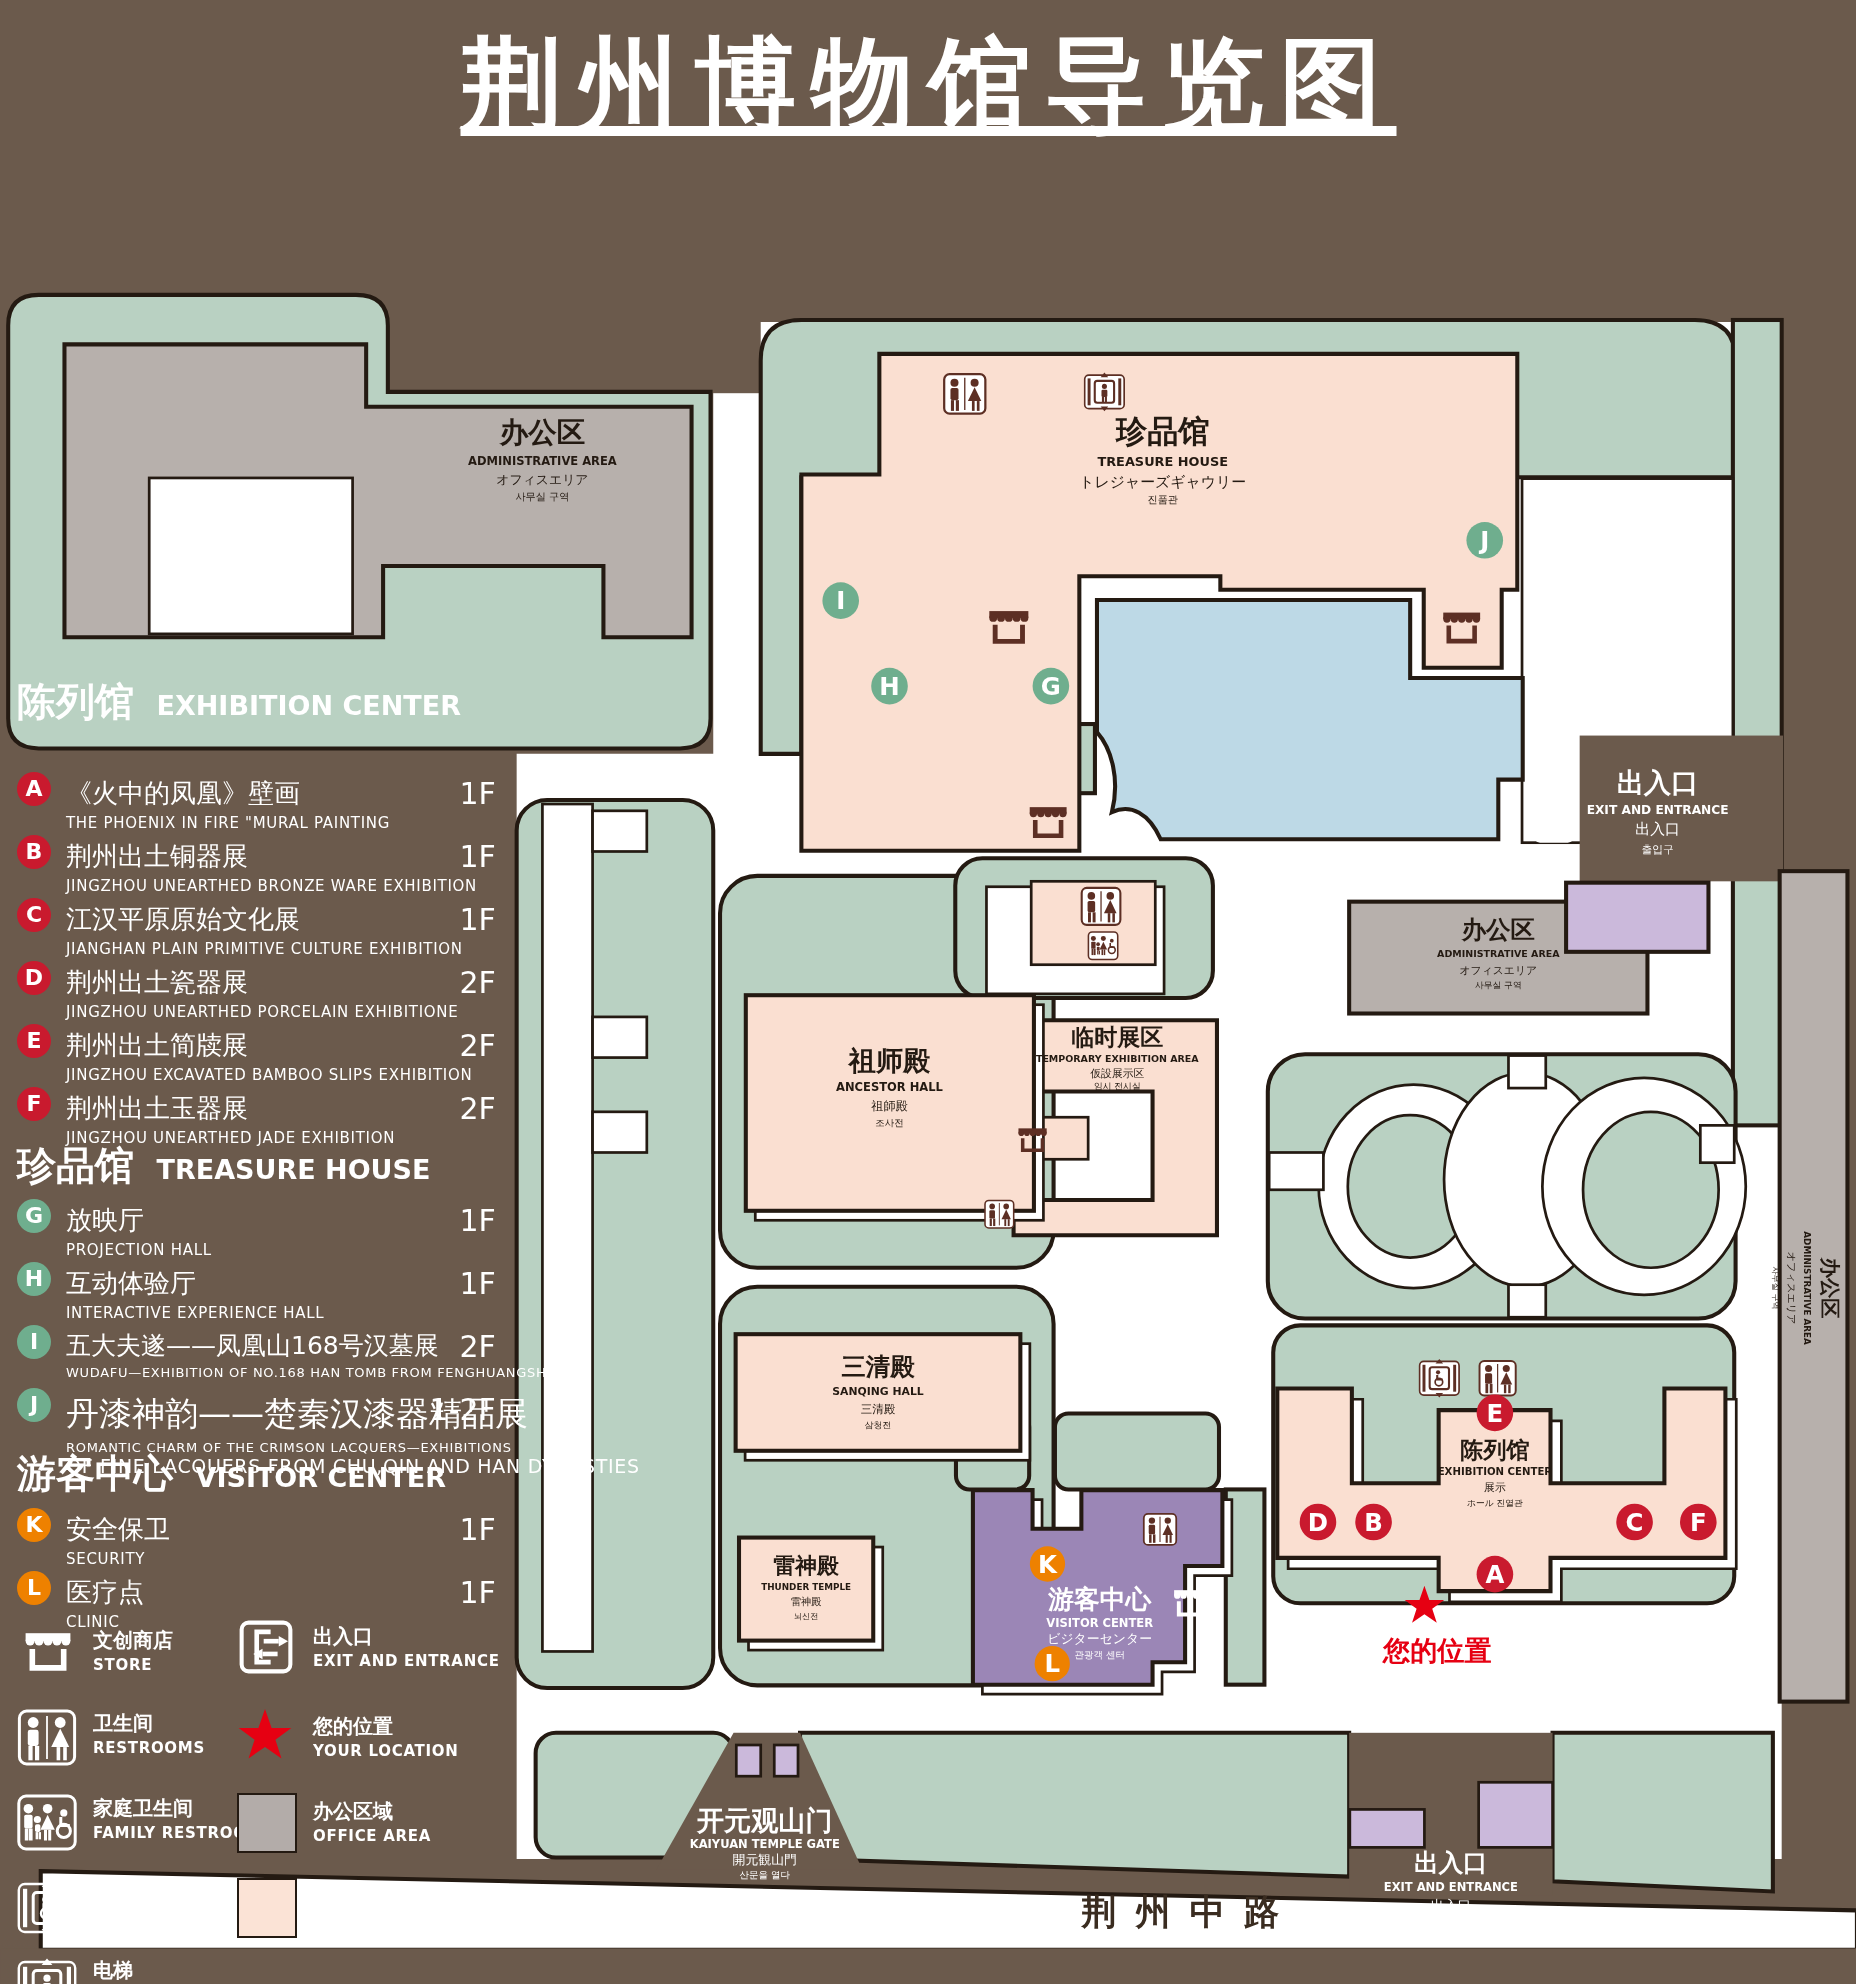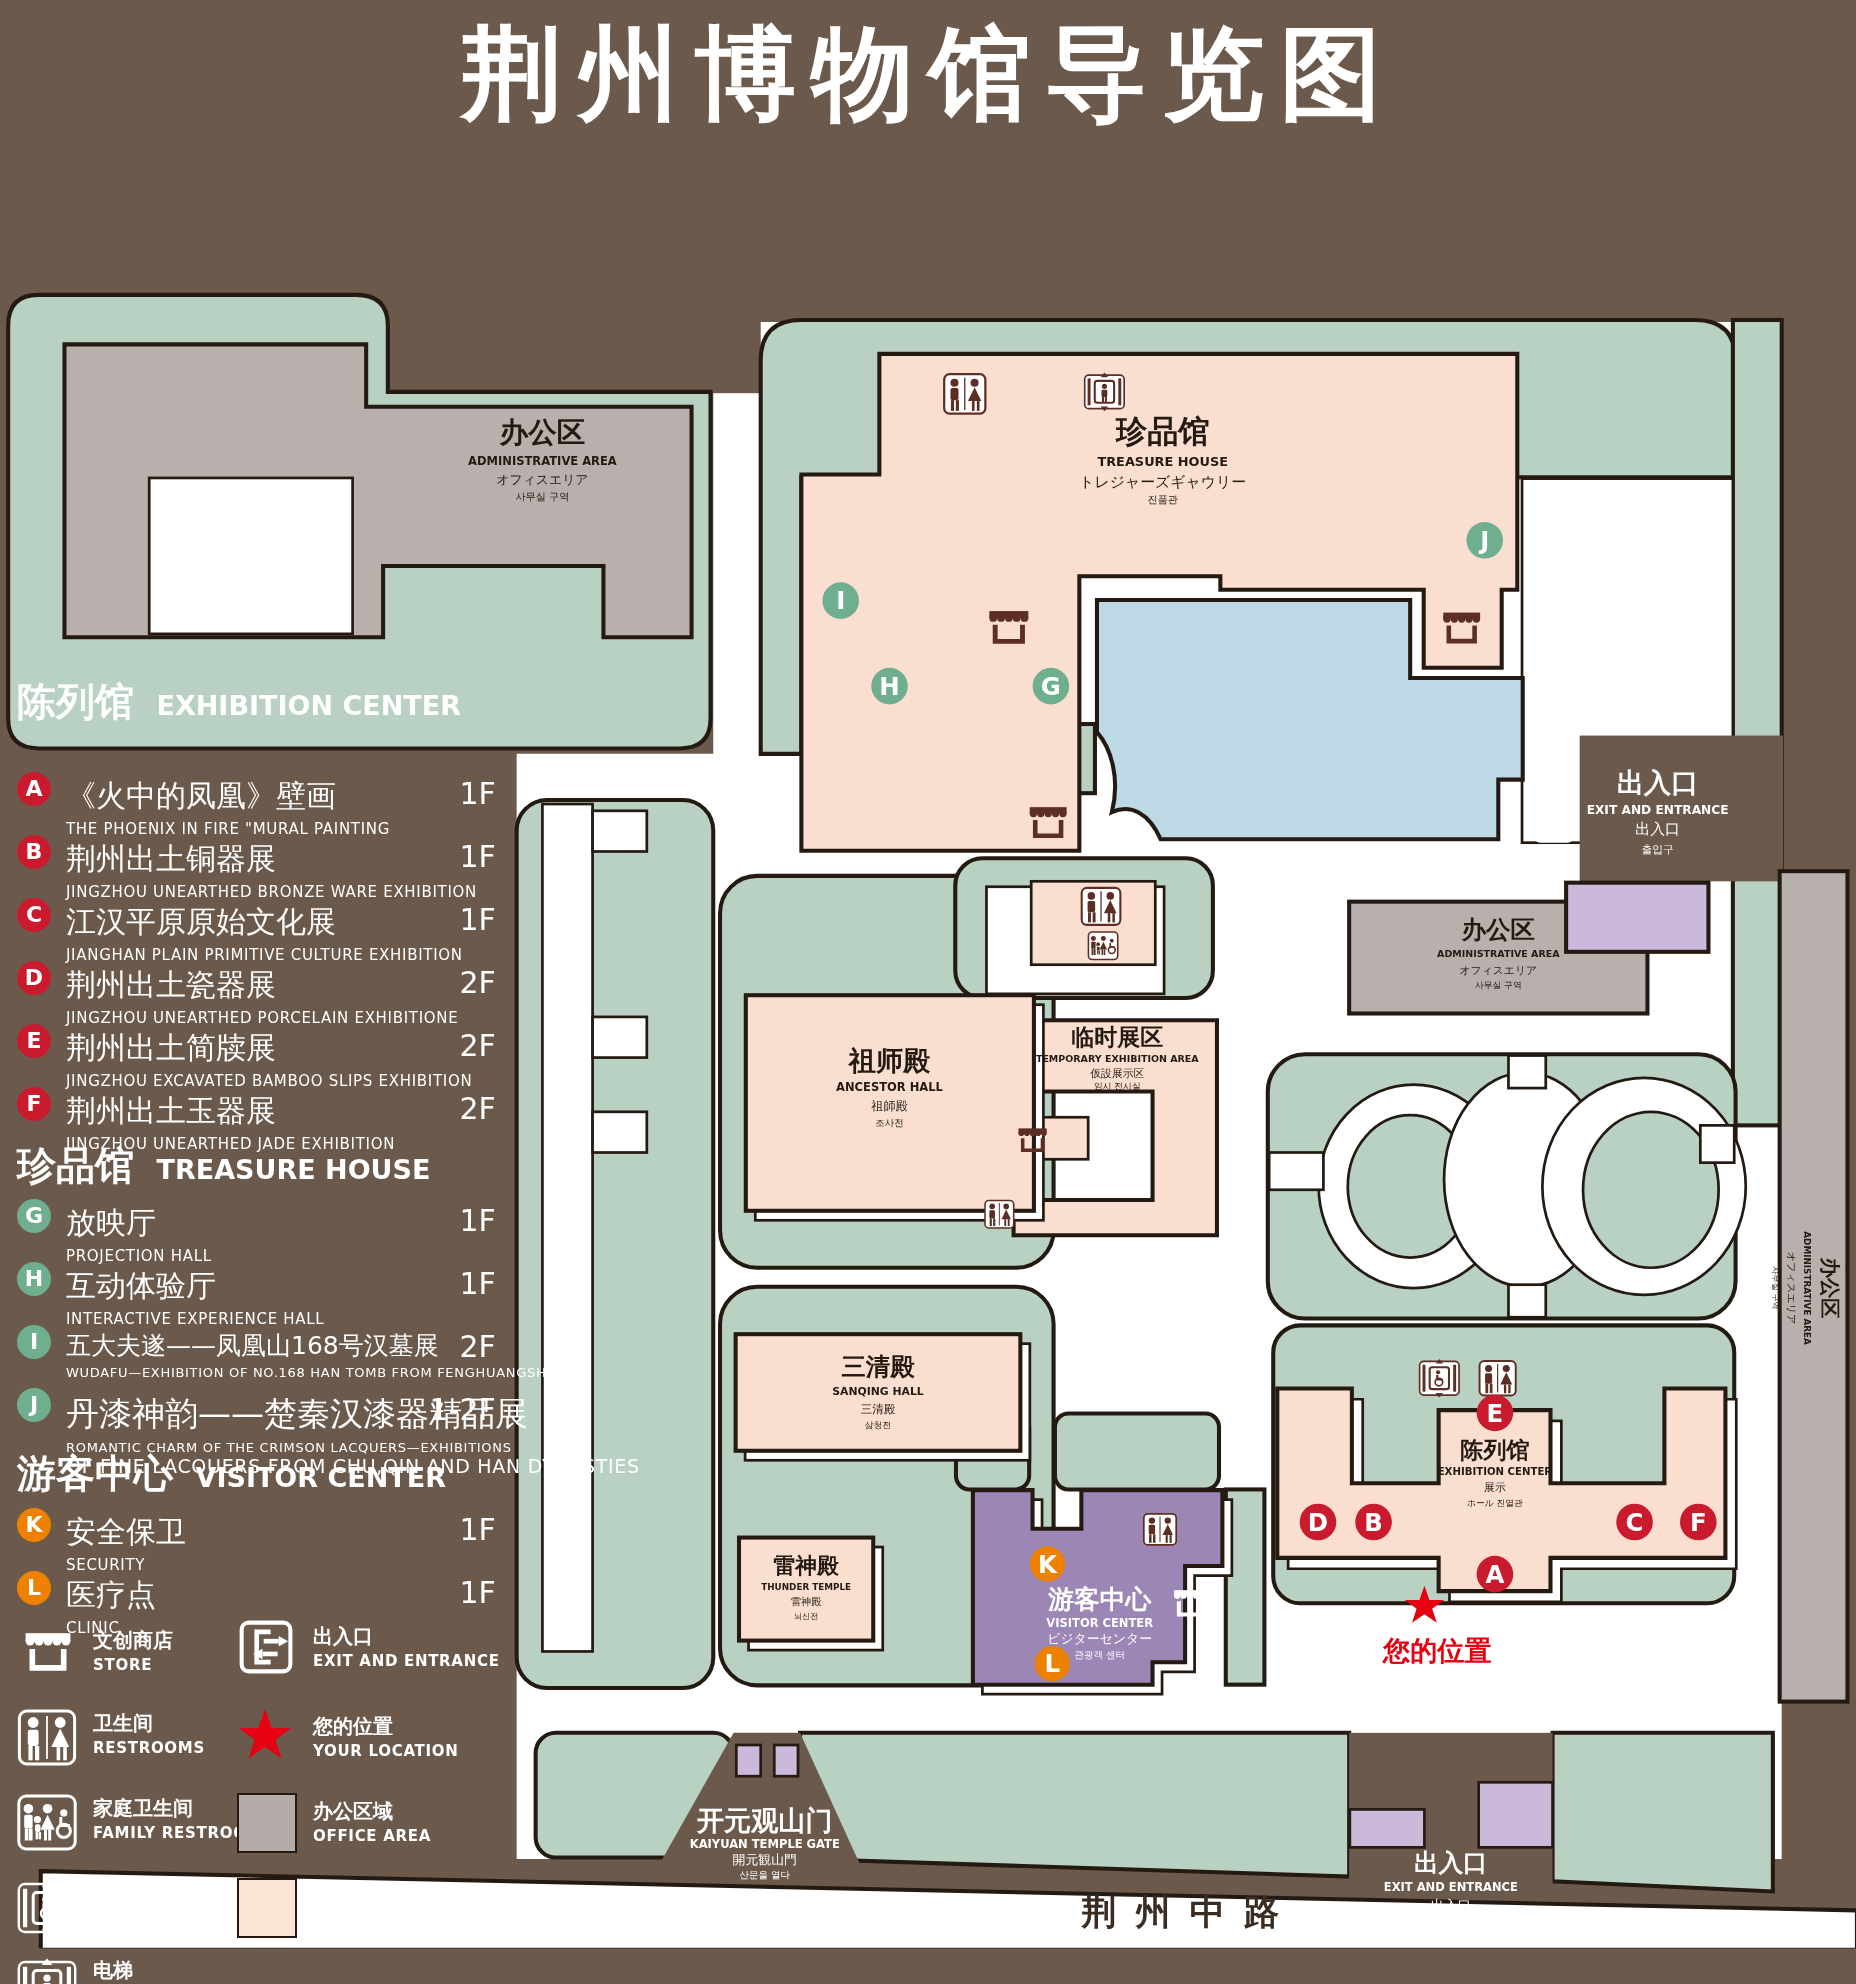--- a/index.html
+++ b/index.html
@@ -3,32 +3,32 @@
 <meta charset="utf-8">
 <style>
   html,body{margin:0;padding:0;background:#6b5a4c;}
   #stage{position:relative;width:1857px;height:1985px;background:#6b5a4c;overflow:hidden;
          font-family:"DejaVu Sans","Liberation Sans",sans-serif;}
   svg text{font-family:"DejaVu Sans","Liberation Sans",sans-serif;}
   .shape{stroke:#241a12;stroke-width:6;}
   .thin{stroke:#241a12;stroke-width:4;}
   
   #titleWrap{position:absolute;left:0;top:0;width:100%;text-align:center;color:#fff;}
-  #titleCn{font-size:102px;font-weight:bold;letter-spacing:15px;line-height:1.25;margin-top:10px;}
+  #titleCn{font-size:102px;font-weight:bold;letter-spacing:15px;line-height:1.25;margin-top:21px;text-decoration:underline;}
   #titleEn{font-size:43px;font-weight:bold;letter-spacing:4.1px;margin-top:4.1px;}
   
   #legend{position:absolute;left:17px;top:661px;width:491px;color:#fff;}
   .lg-head{position:absolute;left:0;white-space:nowrap;}
   .lg-head .cn{font-size:39px;font-weight:bold;}
   .lg-head .en{font-size:27px;font-weight:bold;margin-left:19px;}
   .lg-item{position:absolute;left:0;width:491px;}
   .badge{position:absolute;left:0;top:-4.1px;width:34px;height:34px;border-radius:50%;
          color:#fff;font-size:22px;font-weight:bold;text-align:center;line-height:34px;}
   .b-red{background:#c91a2e;} .b-green{background:#6fae8e;} .b-orange{background:#ee8100;}
-  .lg-cn{margin-left:49px;font-size:30px;white-space:nowrap;}
+  .lg-cn{margin-left:49px;font-size:26px;white-space:nowrap;}
   .lg-floor{position:absolute;right:12.2px;top:0;font-size:30px;}
   .lg-sub{margin-left:49px;font-size:15px;letter-spacing:0.7px;margin-top:2.7px;white-space:nowrap;}
   .ic-row{position:absolute;}
   .ic-box{position:absolute;left:0;top:0;}
   .ic-lab{position:absolute;left:76px;top:5.4px;white-space:nowrap;}
   .ic-lab .cn{font-size:20px;font-weight:bold;display:block;}
   .ic-lab .en{font-size:15px;font-weight:bold;display:block;margin-top:1.4px;letter-spacing:0.7px;}
   .swatch{width:60px;height:60px;border:2.7px solid #241a12;box-sizing:border-box;}
   .sw-gray{background:#b3aca9;} .sw-pink{background:#fbe3d6;}
   .ico{color:#fff;}

